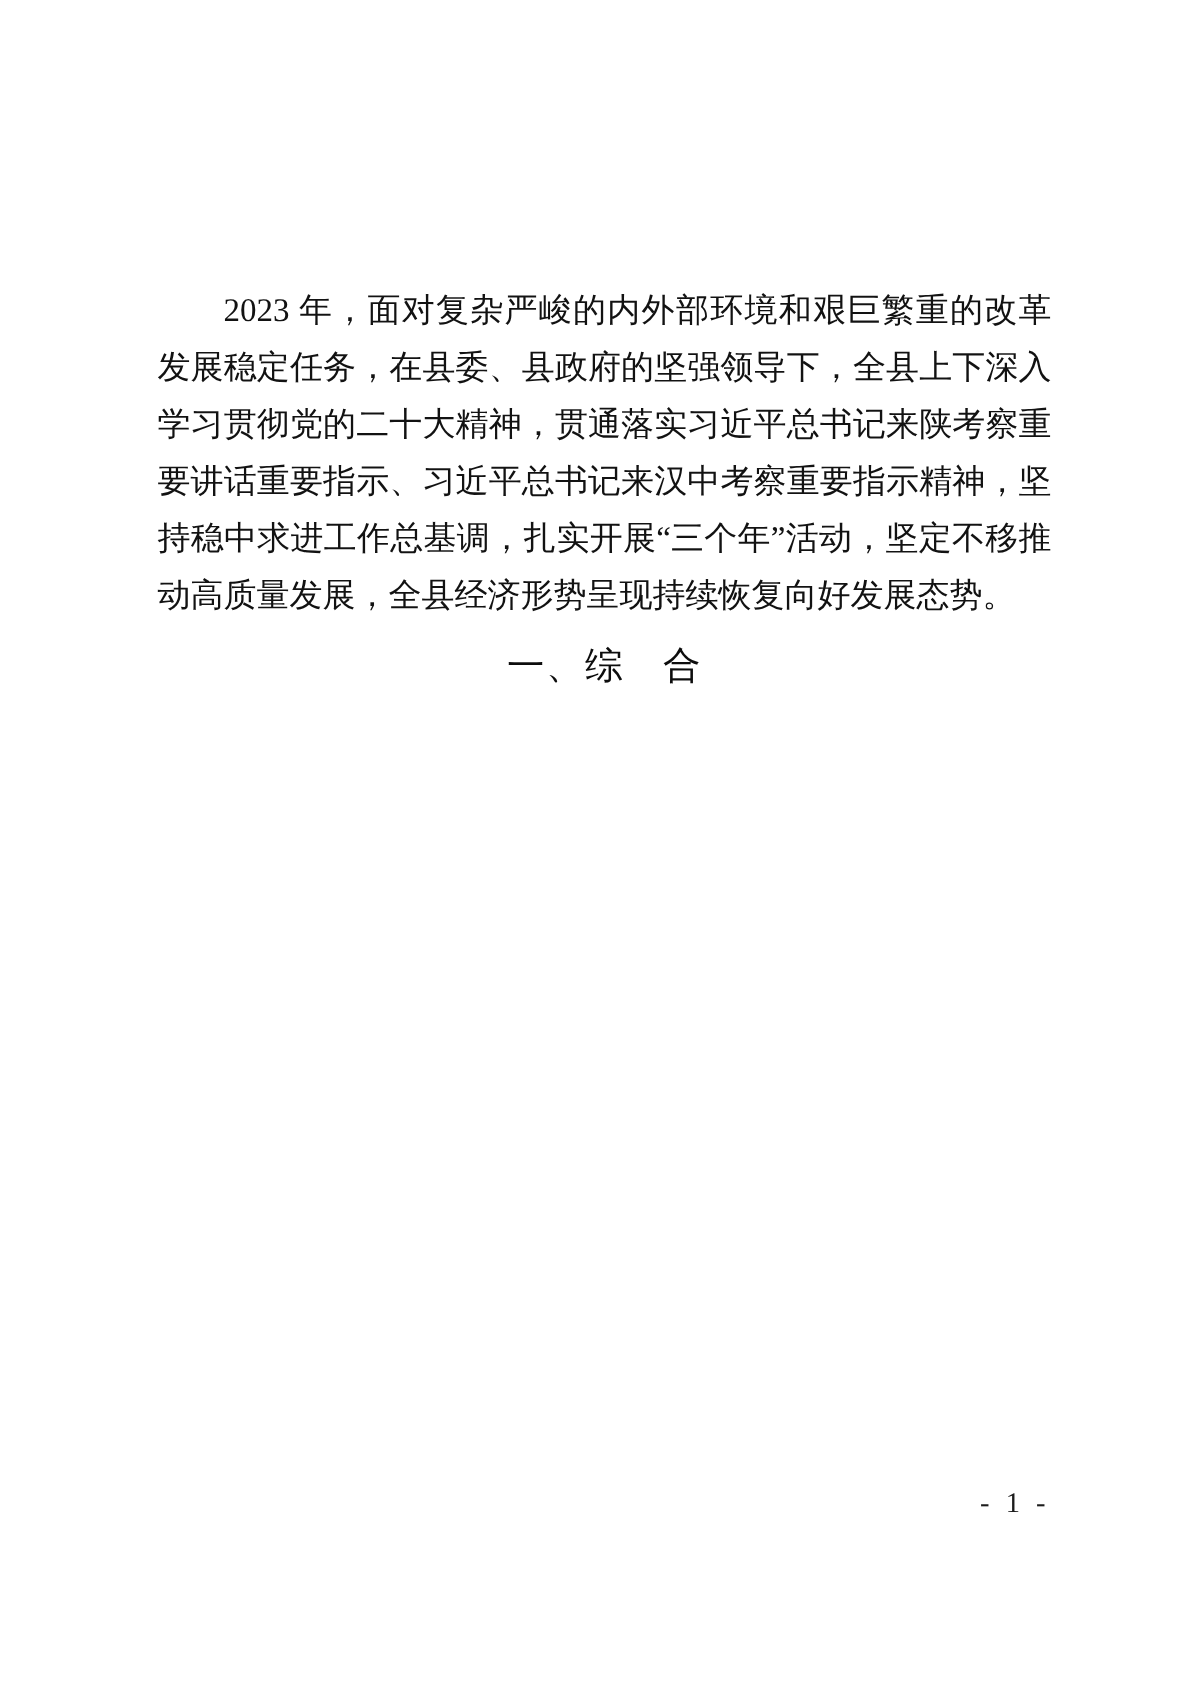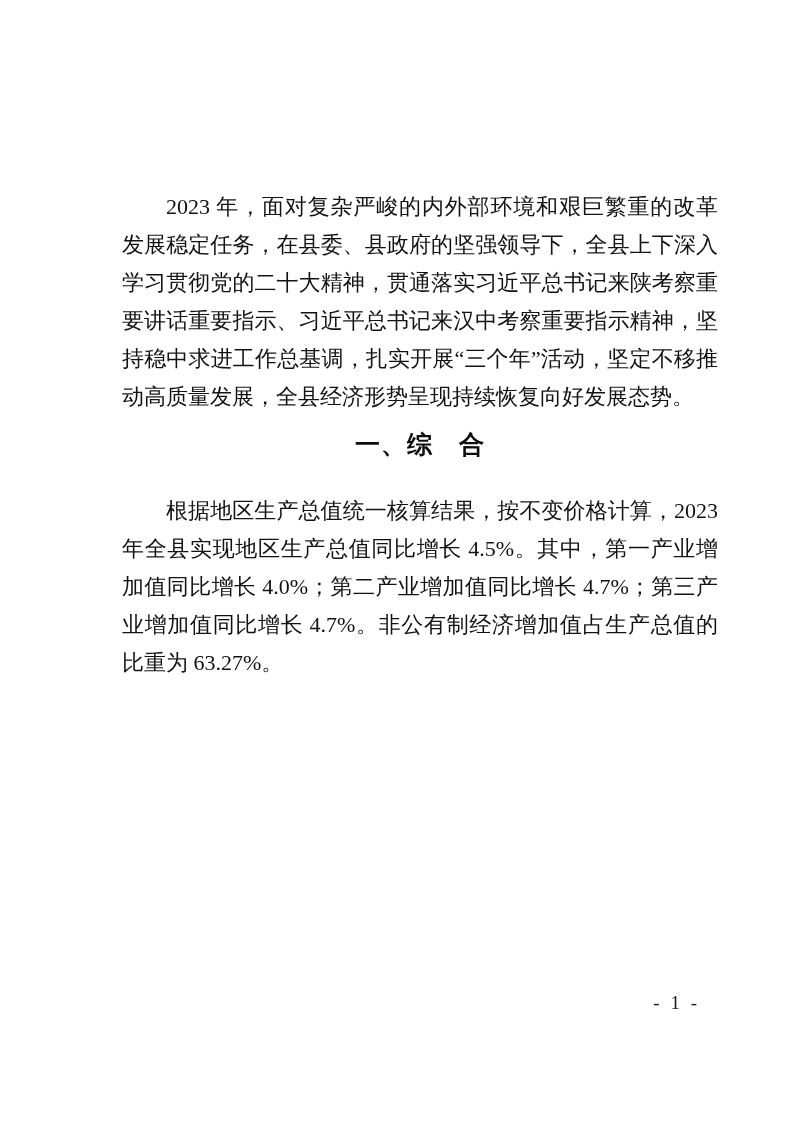--- a/index.html
+++ b/index.html
@@ -10,35 +10,35 @@
     width: 793px;
     height: 1122px;
     background: #ffffff;
     position: relative;
     overflow: hidden;
     font-family: "Liberation Serif", "DejaVu Serif", serif;
     color: #121212;
   }
   .doc-page {
     position: absolute;
-    left: 122px;
+    left: 105px;
     top: 188px;
     width: 596px;
   }
   .para {
     font-size: 22px;
     line-height: 38px;
     text-align: justify;
     text-indent: 2em;
     margin: 0;
     word-break: break-all;
   }
   .section-heading {
     font-family: "Liberation Sans", "DejaVu Sans", sans-serif;
-    font-weight: bold;
+    font-weight: normal;
     font-size: 25px;
     line-height: 38px;
     text-align: center;
     letter-spacing: 1px;
     margin: 9px 0 29px 0;
     color: #0d0d0d;
   }
   .page-number {
     position: absolute;
     top: 991px;
@@ -48,16 +48,15 @@
     letter-spacing: 3px;
     color: #1c1c1c;
   }
 </style>
 </head>
 <body>
 
 <div class="doc-page">
   <p class="para">2023 年，面对复杂严峻的内外部环境和艰巨繁重的改革发展稳定任务，在县委、县政府的坚强领导下，全县上下深入学习贯彻党的二十大精神，贯通落实习近平总书记来陕考察重要讲话重要指示、习近平总书记来汉中考察重要指示精神，坚持稳中求进工作总基调，扎实开展“三个年”活动，坚定不移推动高质量发展，全县经济形势呈现持续恢复向好发展态势。</p>
   <h2 class="section-heading">一、综　合</h2>
-  <p class="para">根据地区生产总值统一核算结果，按不变价格计算，2023 年全县实现地区生产总值同比增长 4.5%。其中，第一产业增加值同比增长 4.0%；第二产业增加值同比增长 4.7%；第三产业增加值同比增长 4.7%。非公有制经济增加值占生产总值的比重为 63.27%。</p>
 </div>
 
 <div class="page-number">- 1 -</div>
 
 </body></html>

